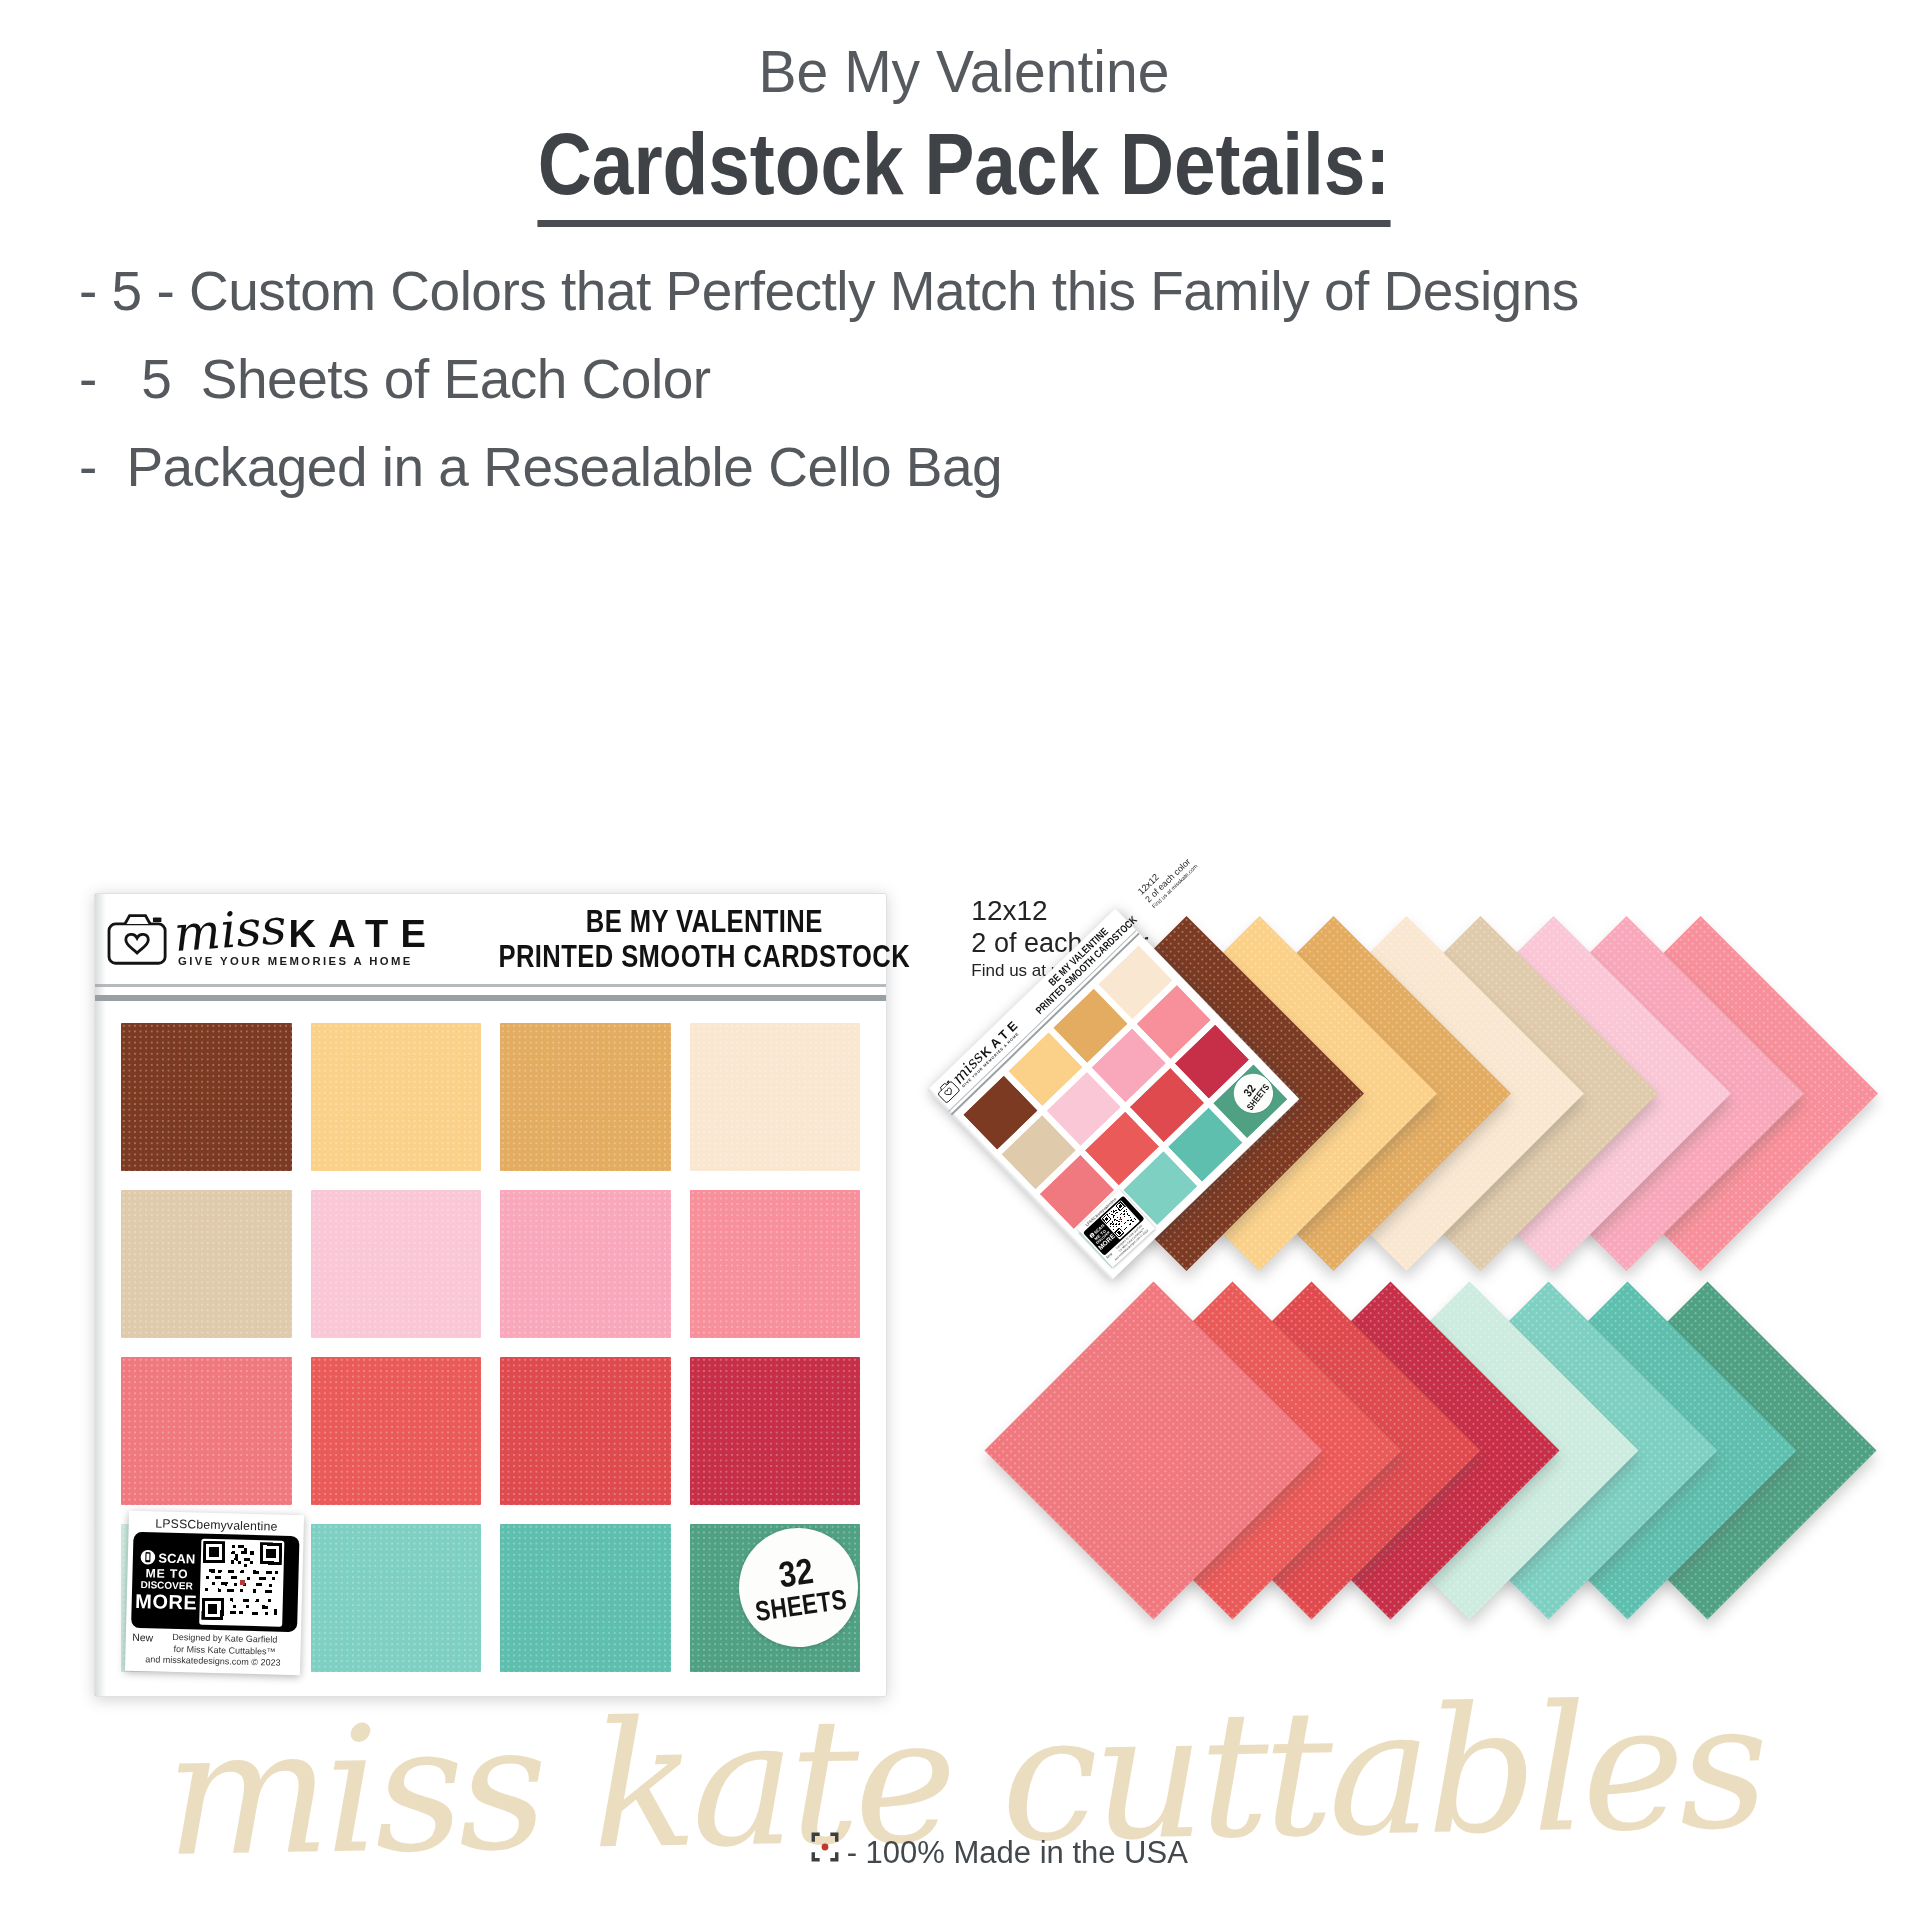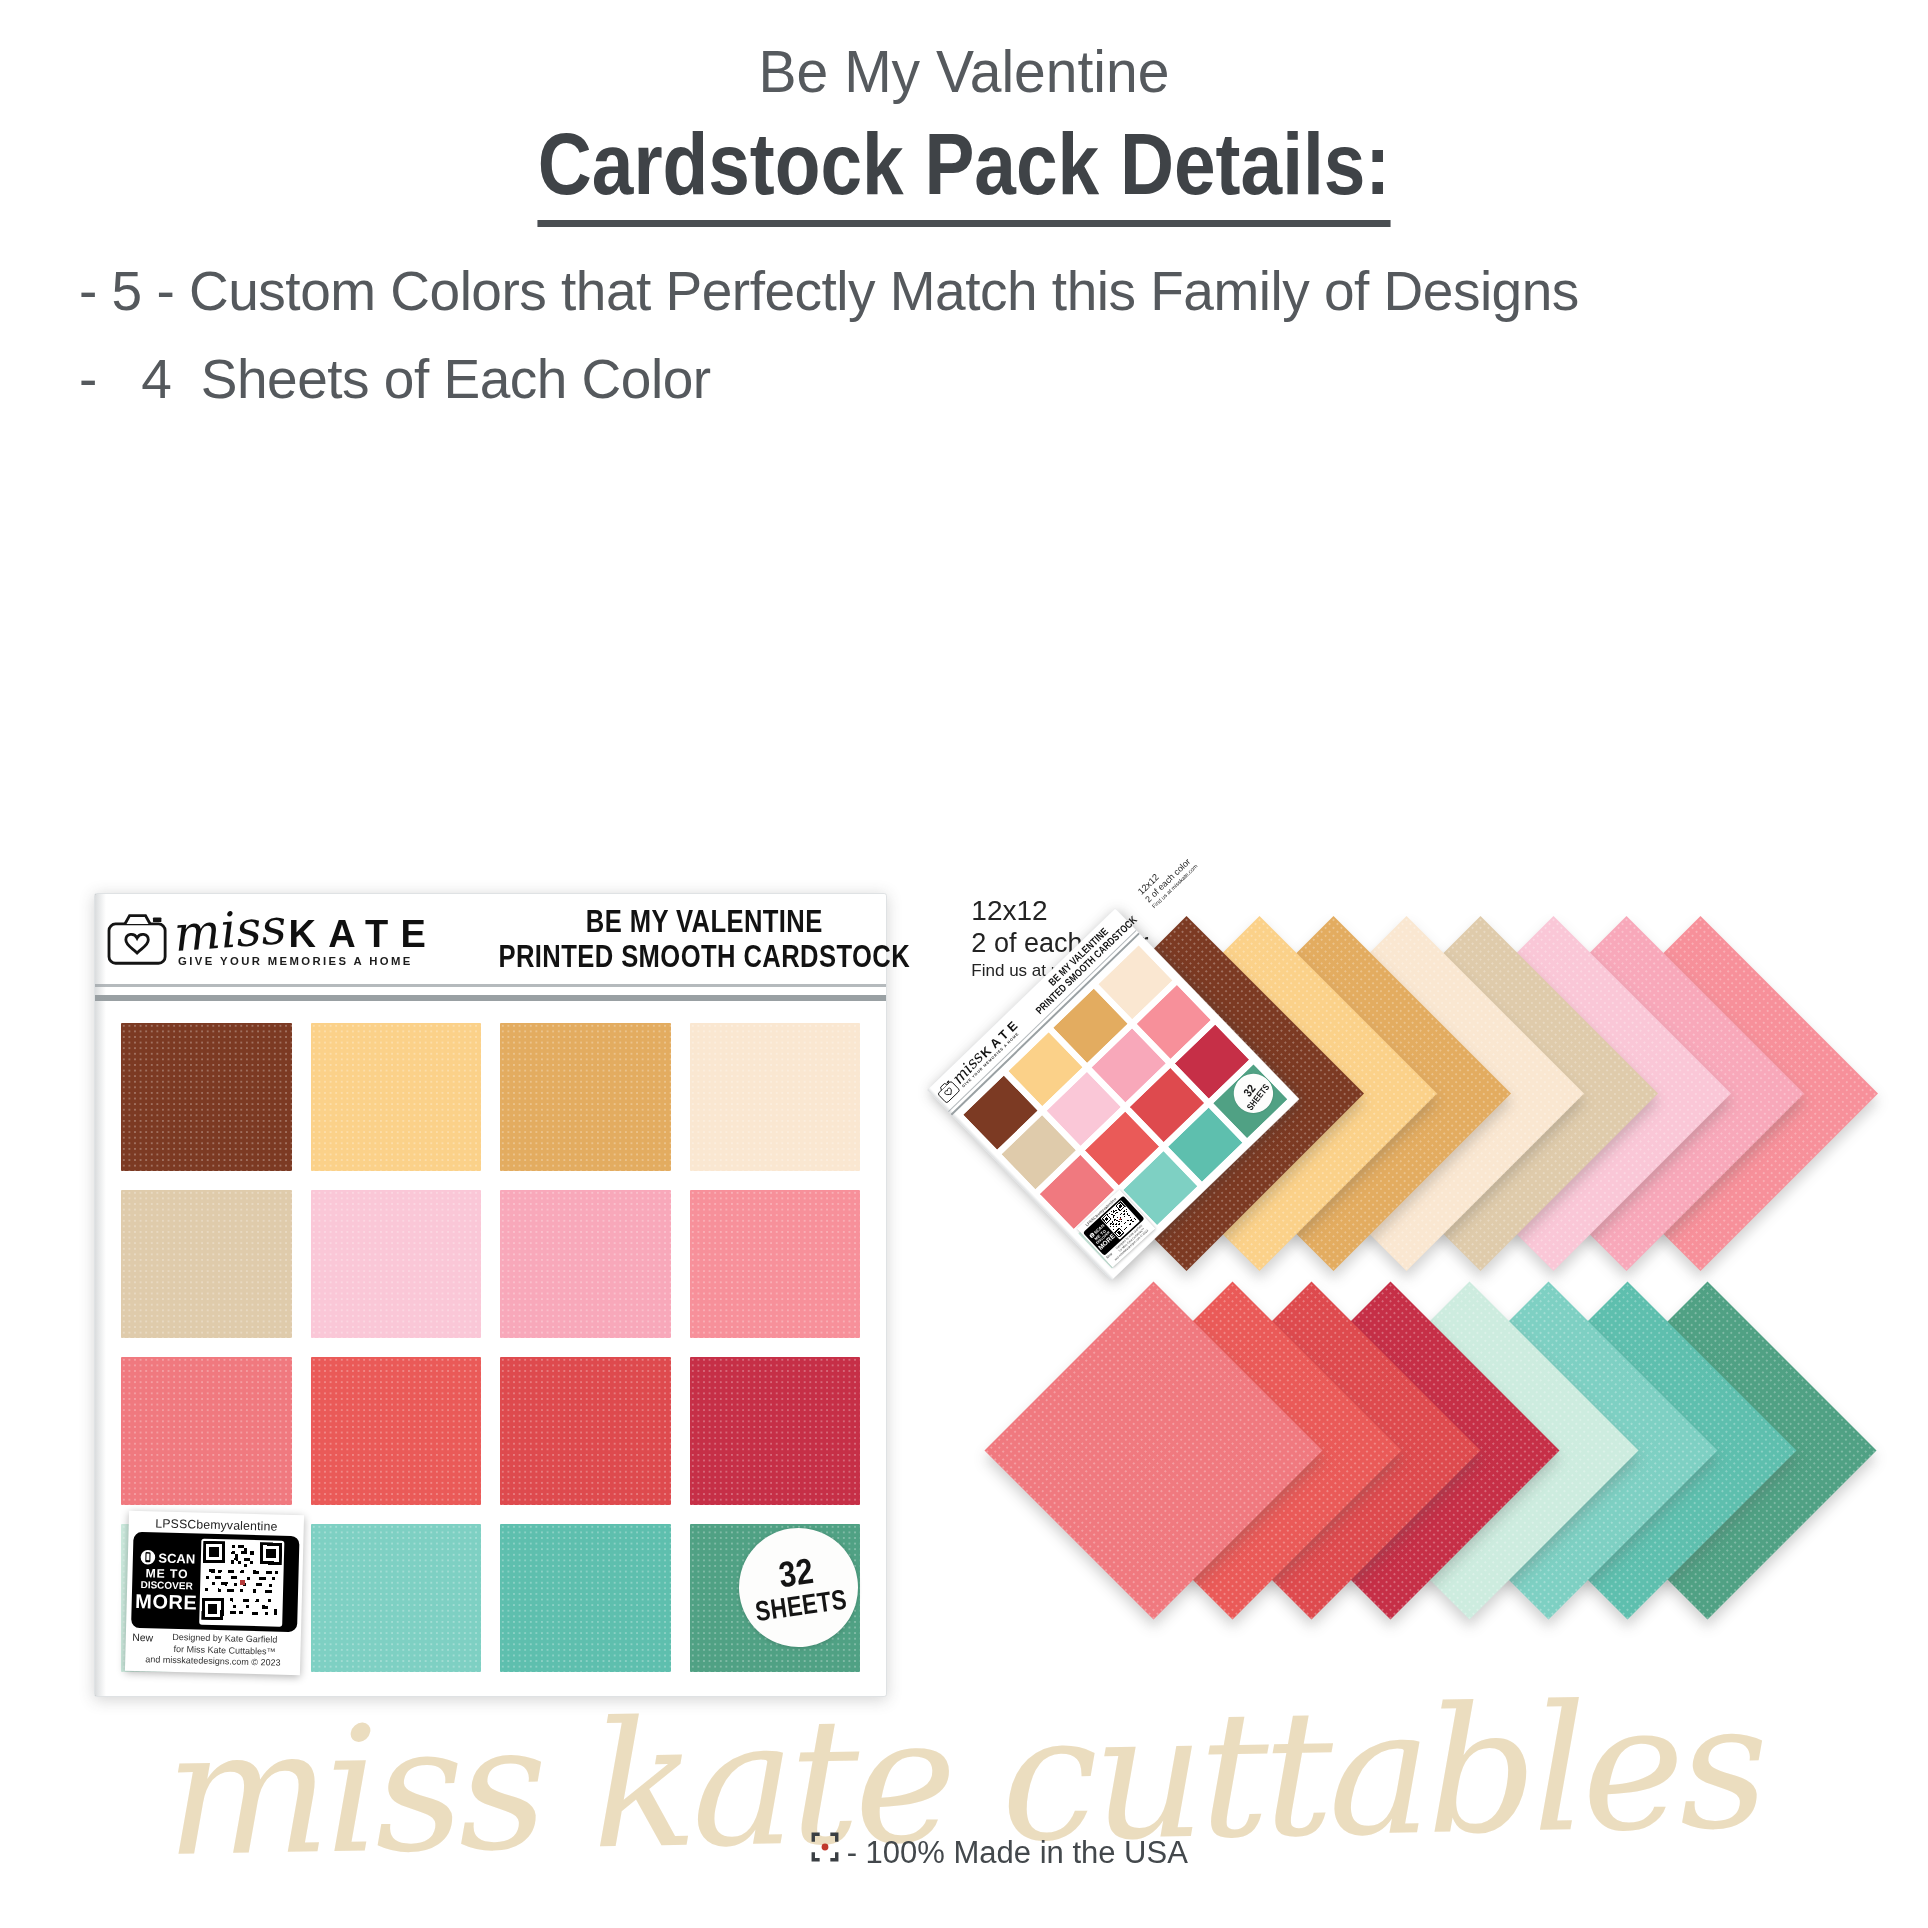--- a/index.html
+++ b/index.html
@@ -92,21 +92,22 @@
 
 <div class="canvas">
 
   <div class="title-block">
     <div class="t1">Be My Valentine</div>
     <div class="t2wrap"><span class="t2">Cardstock Pack Details:</span></div>
   </div>
 
   <div class="bullets">
     <div class="bullet">- 5 - Custom Colors that Perfectly Match this Family of Designs</div>
-    <div class="bullet">-   4  Sheets of Each Color</div>
+    <div class="bullet">-   5  Sheets of Each Color</div>
+    <div class="bullet">-  Packaged in a Resealable Cello Bag</div>
   </div>
 
   <div class="pack-pos">
     <div class="pack" id="pack-main">
       <div class="pack-header">
         <div class="brand">
           <span>
             <svg width="68" height="58" viewBox="0 0 68 62">
               <rect x="3" y="16" width="60" height="42" rx="7" fill="#fff" stroke="#141414" stroke-width="3"></rect>
               <path d="M20 16 l5 -9 h17 l5 9" fill="#fff" stroke="#141414" stroke-width="3"></path>

